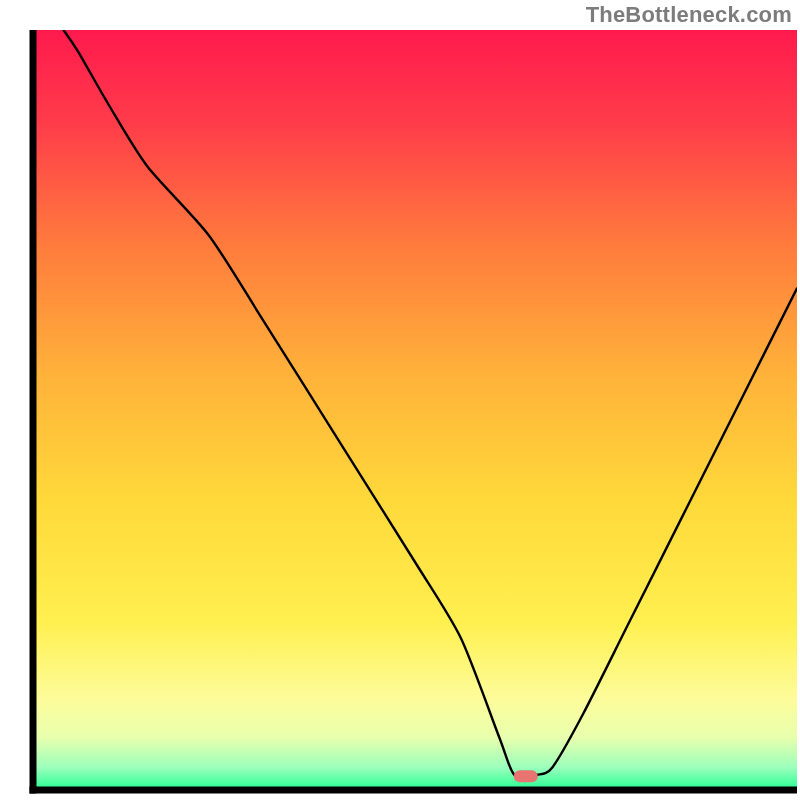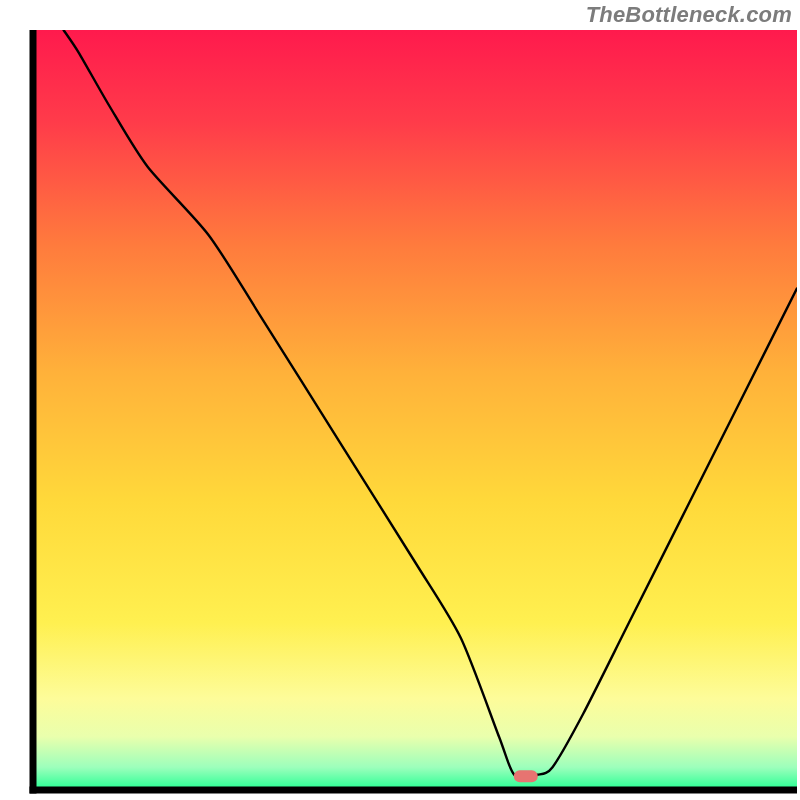--- a/index.html
+++ b/index.html
@@ -8,21 +8,20 @@
     width: 800px;
     height: 800px;
     overflow: hidden;
     background: #ffffff;
     font-family: Arial, Helvetica, sans-serif;
   }
   .chart-container {
     position: relative;
     width: 800px;
     height: 800px;
-    font-style: italic;
   }
   .watermark {
     position: absolute;
     top: 2px;
     right: 8px;
     font-size: 22px;
     font-weight: 600;
     color: #7c7c7c;
     letter-spacing: 0.2px;
     z-index: 10;

